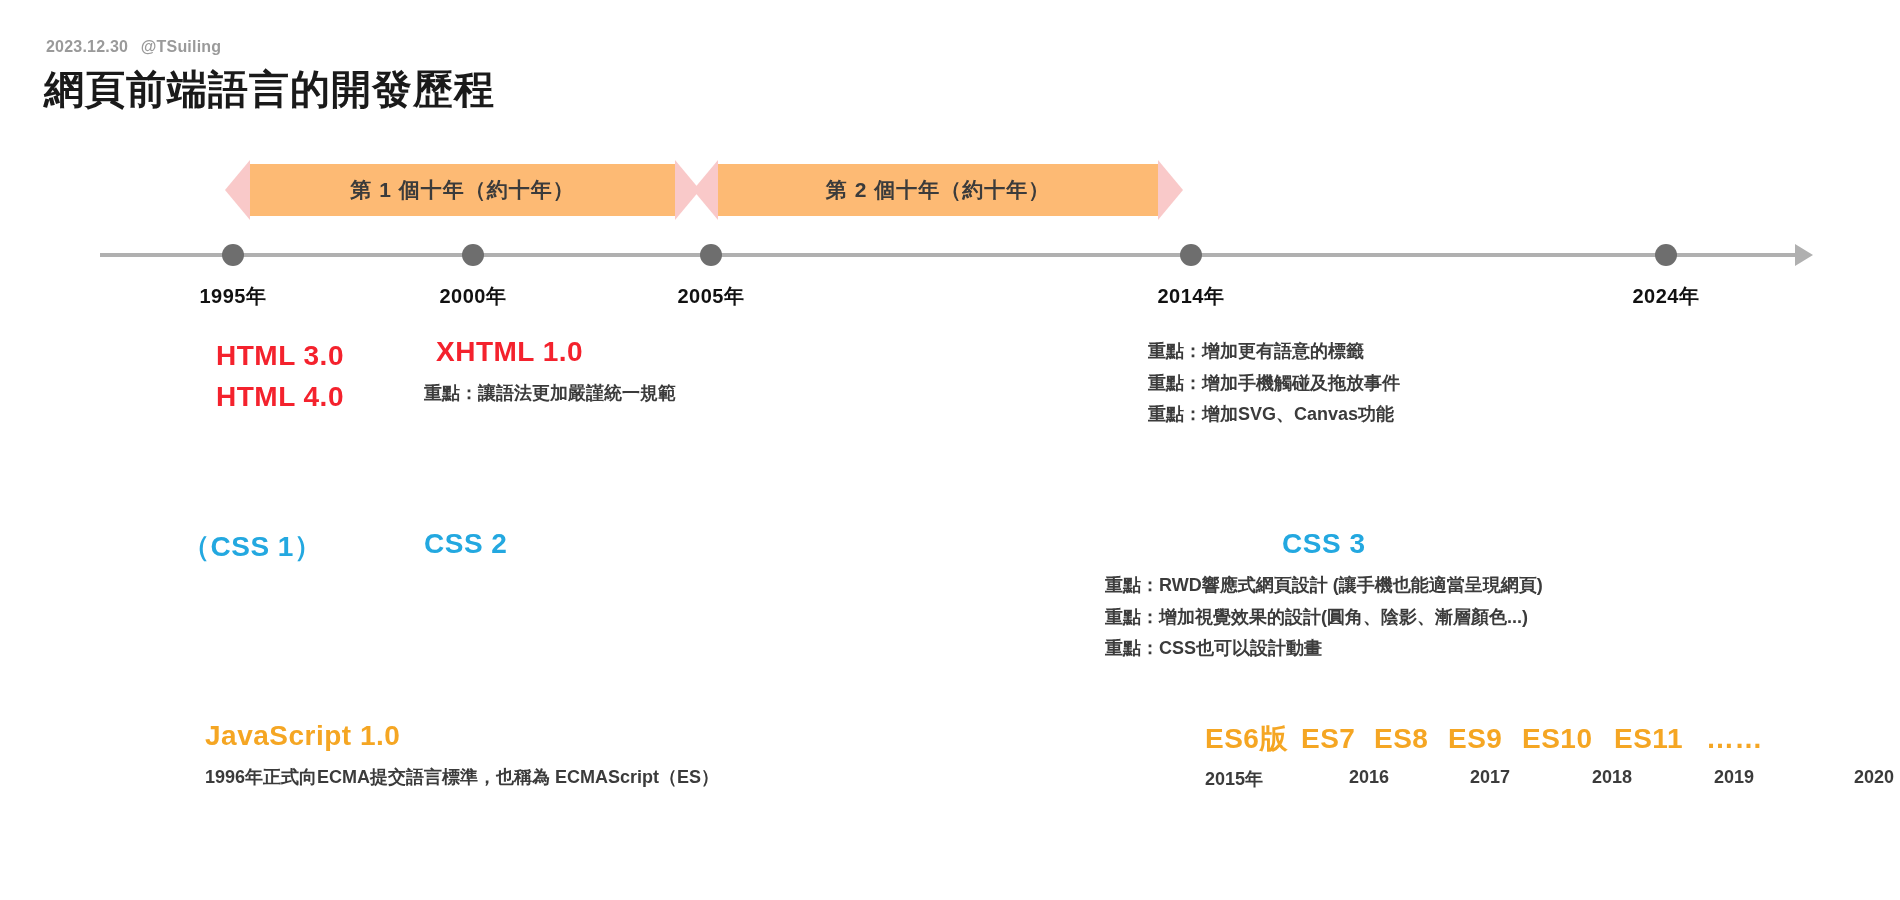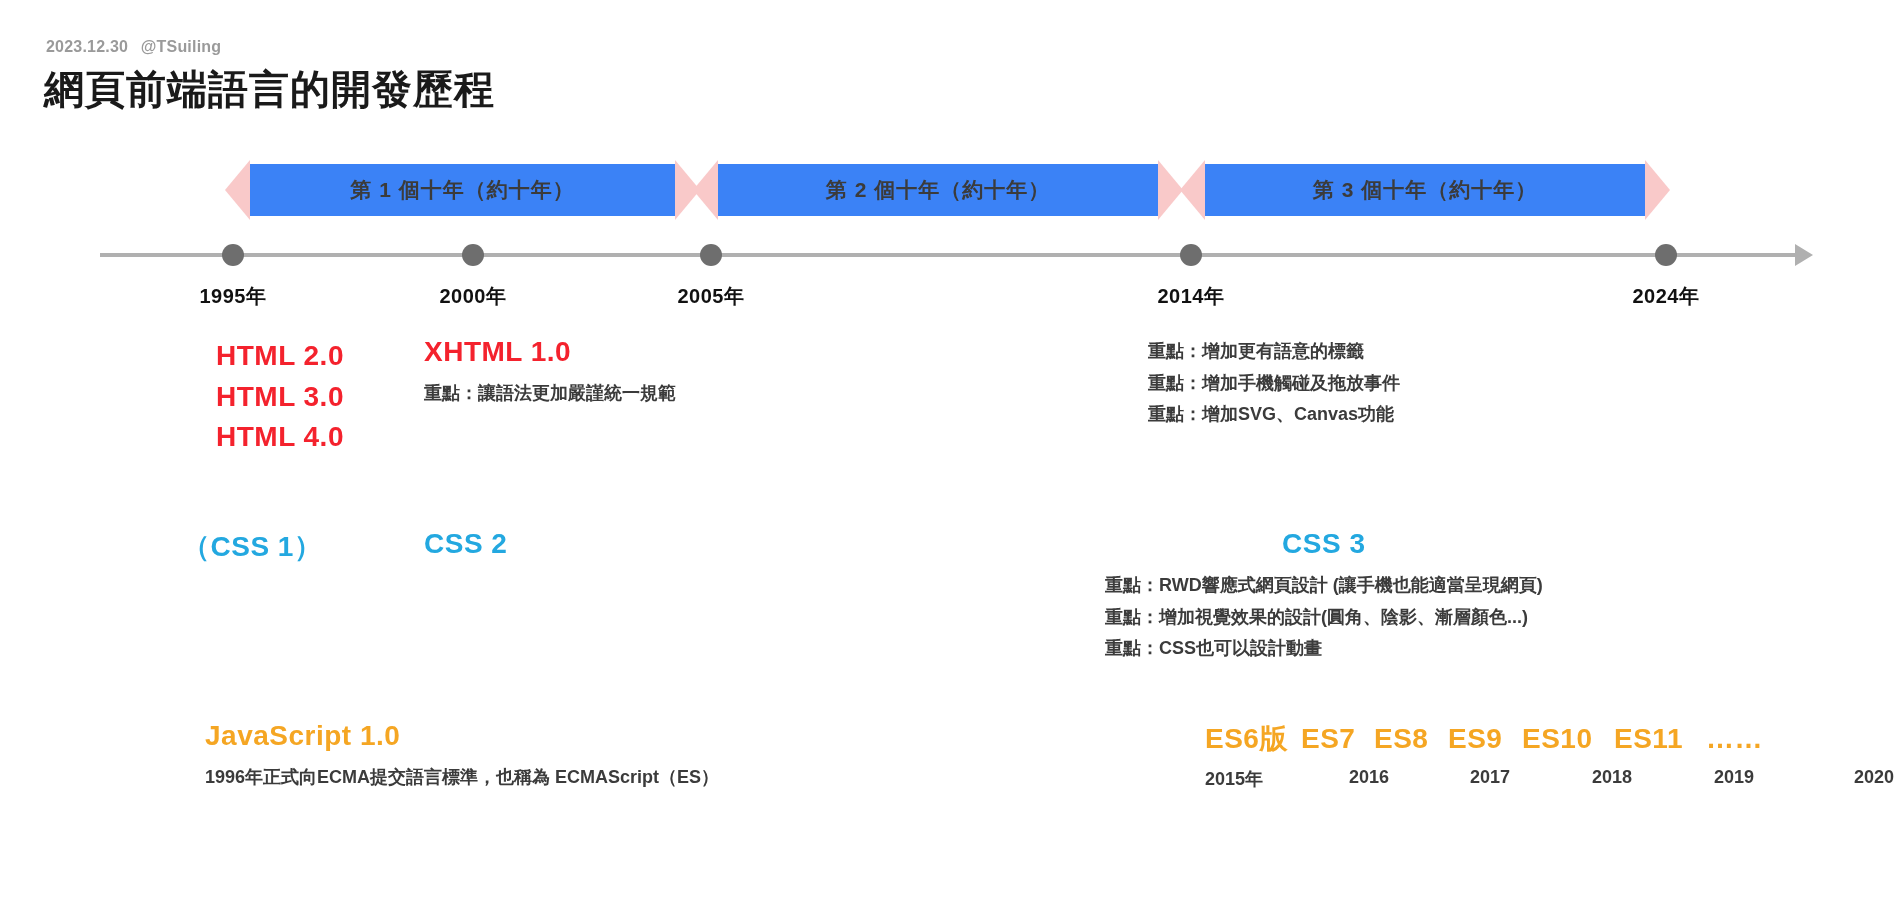--- a/index.html
+++ b/index.html
@@ -38,21 +38,21 @@
     font-size: 40px;
     font-weight: bold;
     color: #1a1a1a;
     letter-spacing: 1px;
   }
 
   
   .decade {
     position: absolute;
     height: 52px;
-    background: #3b82f6;
+    background: #fdba74;
     display: flex;
     align-items: center;
     justify-content: center;
   }
   .decade .lbl {
     font-size: 21px;
     font-weight: bold;
     color: #3b3b3b;
     letter-spacing: 1px;
   }
@@ -119,21 +119,21 @@
 
   
   .block { position: absolute; }
   .head {
     font-size: 28px;
     font-weight: bold;
     letter-spacing: .5px;
     margin-bottom: 10px;
     white-space: nowrap;
   }
-  .head.red { color: #f4222d; }
+  .head.red { color: #f4222d; margin-left: 12px; }
   .head.blue { color: #23a8e0; text-align: center; }
   .head.orange { color: #f5a623; }
   .note {
     font-size: 18px;
     font-weight: bold;
     color: #3b3b3b;
     line-height: 1.75;
     white-space: nowrap;
   }
   .stack-line {
@@ -179,42 +179,38 @@
     <span>2023.12.30</span>
     <span class="handle">@TSuiling</span>
   </div>
   <div class="title">網頁前端語言的開發歷程</div>
 
   <div class="decade" id="decade-1">
     <span class="lbl">第 1 個十年（約十年）</span>
   </div>
   <div class="decade" id="decade-2">
     <span class="lbl">第 2 個十年（約十年）</span>
-  </div>
-  <div class="decade" id="decade-3">
-    <span class="lbl">第 3 個十年（約十年）</span>
   </div>
 
   <div class="axis"></div>
   <div class="axis-head"></div>
 
   <div class="dot" style="left:222px;"></div>
   <div class="dot" style="left:462px;"></div>
   <div class="dot" style="left:700px;"></div>
   <div class="dot" style="left:1180px;"></div>
   <div class="dot" style="left:1655px;"></div>
 
   <div class="year" style="left:233px;">1995年</div>
   <div class="year" style="left:473px;">2000年</div>
   <div class="year" style="left:711px;">2005年</div>
   <div class="year" style="left:1191px;">2014年</div>
   <div class="year" style="left:1666px;">2024年</div>
 
   <div class="block html-stack" style="left:170px; top:336px; width:220px;">
-    <div class="stack-line">HTML 2.0</div>
     <div class="stack-line">HTML 3.0</div>
     <div class="stack-line">HTML 4.0</div>
   </div>
 
   <div class="block" style="left:424px; top:336px;">
     <div class="head red">XHTML 1.0</div>
     <div class="note">重點：讓語法更加嚴謹統一規範</div>
   </div>
 
   <div class="block" style="left:1148px; top:336px;">

